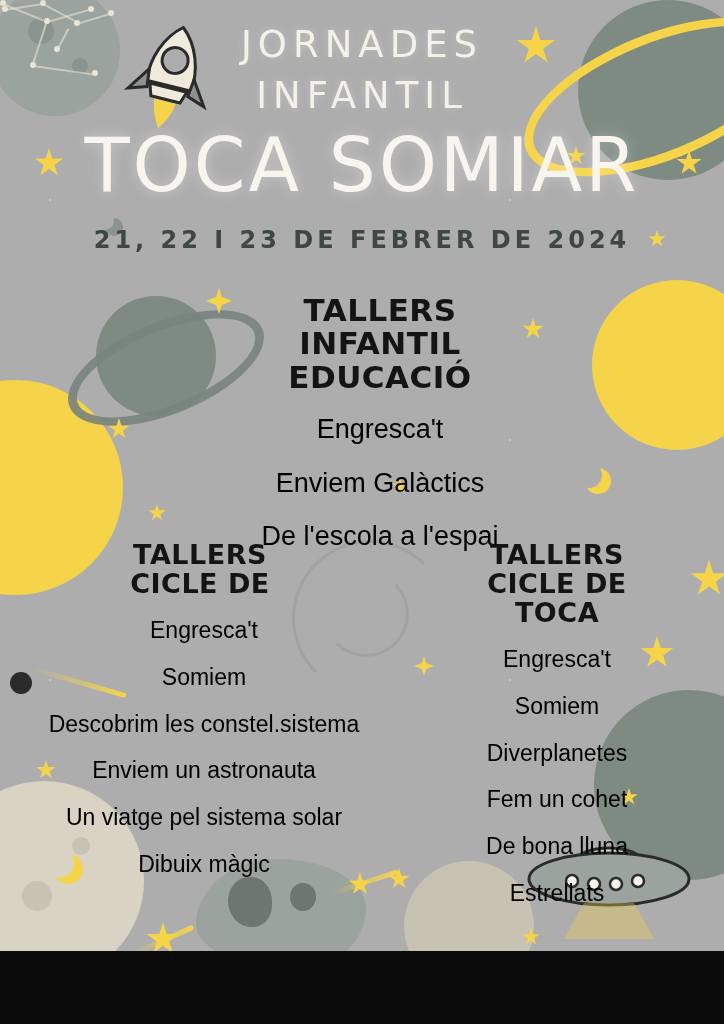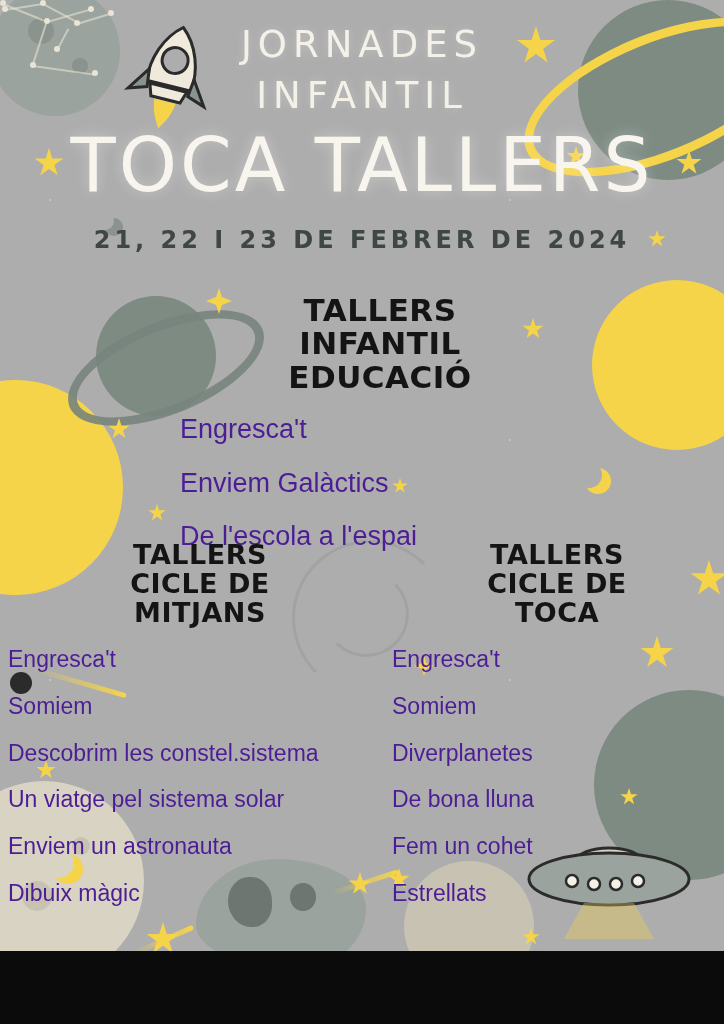--- a/index.html
+++ b/index.html
@@ -170,22 +170,22 @@
     font-family: "DejaVu Sans", sans-serif;
     font-weight: 700;
     color: #141414;
     letter-spacing: .5px;
     line-height: 1.08;
     text-align: center;
   }
   .sec-item {
     font-family: "Liberation Sans", sans-serif;
     font-weight: 400;
-    color: #4c1d95;
-    text-align: left;
+    color: #000000;
+    text-align: center;
     line-height: 1.42;
   }
 
   
   .infantil { position: absolute; top: 294px; left: 180px; width: 400px; }
   .infantil .sec-heading { font-size: 31px; }
   .infantil .sec-item { font-size: 27px; margin-top: 15px; }
   .infantil .items { margin-top: 16px; }
 
   
@@ -311,21 +311,21 @@
       <circle cx="70" cy="63" r="6" fill="#f4f1e8" stroke="#2b2b2b" stroke-width="2.5"></circle>
       <circle cx="92" cy="63" r="6" fill="#f4f1e8" stroke="#2b2b2b" stroke-width="2.5"></circle>
       <circle cx="114" cy="60" r="6" fill="#f4f1e8" stroke="#2b2b2b" stroke-width="2.5"></circle>
       <path d="M60 82 L40 118 L130 118 L110 82 Z" fill="rgba(246,212,74,.35)"></path>
     </svg>
   </div>
 
   <div class="title-block">
     <div class="t-jornades">JORNADES</div>
     <div class="t-culturals">INFANTIL</div>
-    <div class="t-toca">TOCA TALLERS</div>
+    <div class="t-toca">TOCA SOMIAR</div>
     <div class="t-date">21, 22 I 23 DE FEBRER DE 2024</div>
   </div>
 
   <div class="content">
 
     <div class="infantil">
       <div class="sec-heading">
         <div>TALLERS</div>
         <div>INFANTIL</div>
         <div>EDUCACIÓ</div>
@@ -334,42 +334,41 @@
         <div class="sec-item">Engresca't</div>
         <div class="sec-item">Enviem Galàctics</div>
         <div class="sec-item">De l'escola a l'espai</div>
       </div>
     </div>
 
     <div class="col col-left">
       <div class="sec-heading">
         <div>TALLERS</div>
         <div>CICLE DE</div>
-        <div>MITJANS</div>
       </div>
       <div class="items">
         <div class="sec-item">Engresca't</div>
         <div class="sec-item">Somiem</div>
         <div class="sec-item">Descobrim les constel.sistema</div>
+        <div class="sec-item">Enviem un astronauta</div>
         <div class="sec-item">Un viatge pel sistema solar</div>
-        <div class="sec-item">Enviem un astronauta</div>
         <div class="sec-item">Dibuix màgic</div>
       </div>
     </div>
 
     <div class="col col-right">
       <div class="sec-heading">
         <div>TALLERS</div>
         <div>CICLE DE</div>
         <div>TOCA</div>
       </div>
       <div class="items">
         <div class="sec-item">Engresca't</div>
         <div class="sec-item">Somiem</div>
         <div class="sec-item">Diverplanetes</div>
+        <div class="sec-item">Fem un cohet</div>
         <div class="sec-item">De bona lluna</div>
-        <div class="sec-item">Fem un cohet</div>
         <div class="sec-item">Estrellats</div>
       </div>
     </div>
 
   </div>
 </div>
 
 </body></html>

